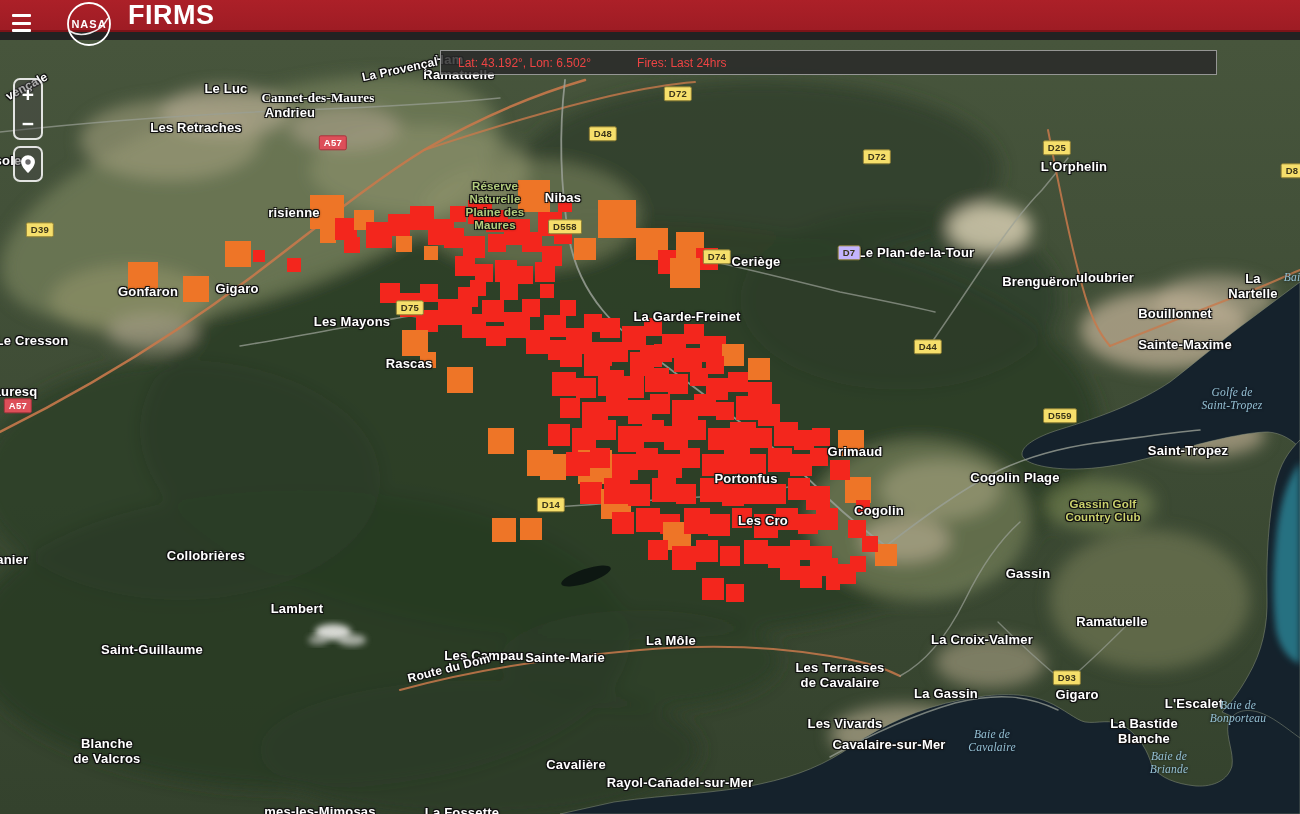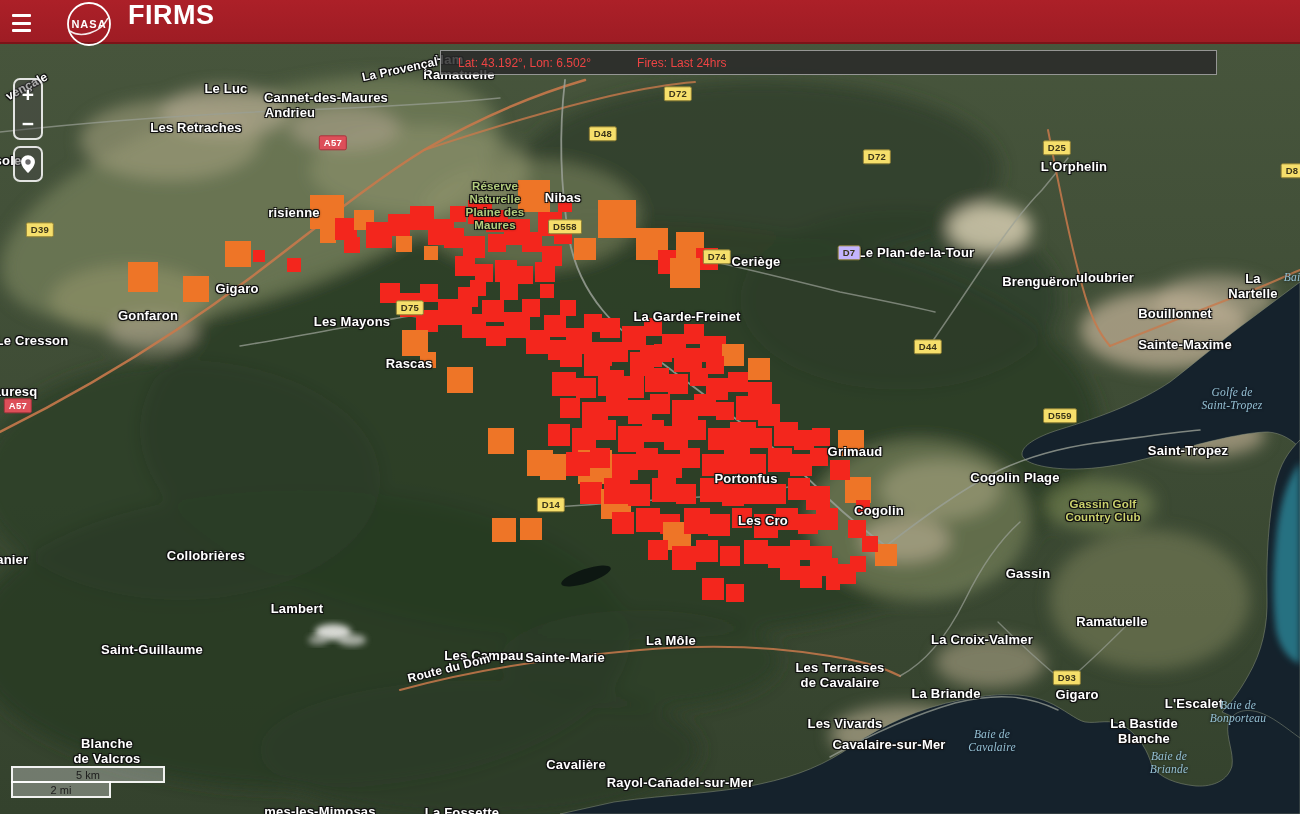--- a/index.html
+++ b/index.html
@@ -1,21 +1,21 @@
 <!DOCTYPE html>
 <html><head>
 <meta charset="utf-8">
 <style>
   * { margin:0; padding:0; box-sizing:border-box; }
   html,body { width:1300px; height:814px; overflow:hidden; background:#222; }
   body { font-family:"Liberation Sans", sans-serif; }
   #stage { position:relative; width:1300px; height:814px; overflow:hidden; }
 
   
-  #header { position:absolute; left:0; top:0; width:1300px; height:44px;
+  #header { position:absolute; left:0; top:0; width:1300px; height:32px;
     background:linear-gradient(#AC2028,#9E1C24); border-bottom:2px solid #7c1318; z-index:10; }
   #hamburger { position:absolute; left:12px; top:13px; width:20px; height:20px; cursor:pointer;
     display:flex; flex-direction:column; justify-content:space-between; padding:1px 0; }
   #hamburger span { display:block; width:19px; height:3px; background:#fff; border-radius:1px; }
   #nasa-logo { position:absolute; left:66px; top:1px; }
   #firms-title { position:absolute; left:128px; top:0px; color:#fff; font-size:27px; font-weight:bold; letter-spacing:.5px; }
   #firms-sub { position:absolute; left:128px; top:28px; color:#f4e4e5; font-size:14.5px; }
 
   
   #map { position:absolute; left:0; top:0; width:1300px; height:814px; z-index:1; cursor:grab; }
@@ -330,31 +330,31 @@
         <div class="fire" style="left: 845px; top: 477px; width: 26px; height: 26px; background: rgb(238, 117, 39);"></div>
         <div class="fire" style="left: 875px; top: 544px; width: 22px; height: 22px; background: rgb(238, 117, 39);"></div>
         <div class="fire" style="left: 812px; top: 428px; width: 18px; height: 18px; background: rgb(243, 38, 29);"></div>
         <div class="fire" style="left: 830px; top: 460px; width: 20px; height: 20px; background: rgb(243, 38, 29);"></div>
         <div class="fire" style="left: 848px; top: 520px; width: 18px; height: 18px; background: rgb(243, 38, 29);"></div>
         <div class="fire" style="left: 862px; top: 536px; width: 16px; height: 16px; background: rgb(243, 38, 29);"></div>
         <div class="fire" style="left: 856px; top: 500px; width: 14px; height: 14px; background: rgb(243, 38, 29);"></div>
       </div>
     <div id="labels">
         <div class="lbl place" style="left: 226px; top: 89px;">Le Luc</div>
-        <div class="lbl place" style="left: 326px; top: 98px;">Cannet-des-Maures</div>
+        <div class="lbl place" style="left: 318px; top: 98px; font-family: Liberation Serif, serif;">Cannet-des-Maures</div>
         <div class="lbl place" style="left: 290px; top: 113px;">Andrieu</div>
         <div class="lbl place" style="left: 196px; top: 128px;">Les Retraches</div>
         <div class="lbl place" style="left: 449px; top: 60px;">Ham</div>
         <div class="lbl place" style="left: 459px; top: 75px;">Ramatuelle</div>
         <div class="lbl place small" style="left: 400px; top: 70px; transform: translate(-50%, -50%) rotate(-12deg);">La Provençal</div>
         <div class="lbl place small" style="left: 27px; top: 87px; transform: translate(-50%, -50%) rotate(-28deg);">vençale</div>
         <div class="lbl place" style="left: 8px; top: 161px;">sole</div>
         <div class="lbl place" style="left: 294px; top: 213px;">risienne</div>
         <div class="lbl place" style="left: 237px; top: 289px;">Gigaro</div>
-        <div class="lbl place" style="left: 148px; top: 316px;">Gonfaron</div>
+        <div class="lbl place" style="left: 148px; top: 292px;">Gonfaron</div>
         <div class="lbl place" style="left: 32px; top: 341px;">Le Cresson</div>
         <div class="lbl place" style="left: 352px; top: 322px;">Les Mayons</div>
         <div class="lbl place" style="left: 409px; top: 320px; margin-top: 44px;">Rascas</div>
         <div class="lbl place" style="left: 10px; top: 392px;">Mauresq</div>
         <div class="lbl place" style="left: 10px; top: 560px;">tanier</div>
         <div class="lbl place" style="left: 563px; top: 198px;">Nibas</div>
         <div class="lbl place" style="left: 756px; top: 262px;">Ceriège</div>
         <div class="lbl place" style="left: 916px; top: 253px; text-align: right;">Le Plan-de-la-Tour</div>
         <div class="lbl place" style="left: 1074px; top: 167px;">L'Orphelin</div>
         <div class="lbl place" style="left: 1040px; top: 282px;">Brenguëron</div>
@@ -376,21 +376,21 @@
         <div class="lbl place" style="left: 297px; top: 609px;">Lambert</div>
         <div class="lbl place" style="left: 152px; top: 650px;">Saint-Guillaume</div>
         <div class="lbl place" style="left: 107px; top: 752px;">Blanche
 de Valcros</div>
         <div class="lbl place" style="left: 671px; top: 641px;">La Môle</div>
         <div class="lbl place" style="left: 565px; top: 658px;">Sainte-Marie</div>
         <div class="lbl place" style="left: 484px; top: 656px;">Les Campau</div>
         <div class="lbl place small" style="left: 449px; top: 669px; transform: translate(-50%, -50%) rotate(-14deg);">Route du Dom</div>
         <div class="lbl place" style="left: 840px; top: 676px;">Les Terrasses
 de Cavalaire</div>
-        <div class="lbl place" style="left: 946px; top: 694px;">La Briande</div>
+        <div class="lbl place" style="left: 946px; top: 694px;">La Gassin</div>
         <div class="lbl place" style="left: 1077px; top: 695px;">Gigaro</div>
         <div class="lbl place" style="left: 1194px; top: 704px;">L'Escalet</div>
         <div class="lbl place" style="left: 1144px; top: 732px;">La Bastide
 Blanche</div>
         <div class="lbl place" style="left: 845px; top: 724px;">Les Vivards</div>
         <div class="lbl place" style="left: 889px; top: 745px;">Cavalaire-sur-Mer</div>
         <div class="lbl place" style="left: 680px; top: 783px;">Rayol-Cañadel-sur-Mer</div>
         <div class="lbl place" style="left: 564px; top: 765px; padding-left: 24px;">Cavalière</div>
         <div class="lbl place" style="left: 320px; top: 812px;">mes-les-Mimosas</div>
         <div class="lbl place" style="left: 462px; top: 813px;">La Fossette</div>
@@ -437,24 +437,20 @@
     <button>+</button>
     <button>−</button>
   </div>
   <div id="locbtn">
     <svg width="22" height="24" viewBox="0 0 28 28">
       <path d="M14,3 C9,3 5.2,6.9 5.2,11.4 C5.2,17.6 14,25.5 14,25.5 C14,25.5 22.8,17.6 22.8,11.4 C22.8,6.9 19,3 14,3 Z" fill="#fff"></path>
       <circle cx="14" cy="11.4" r="3.4" fill="#6a6a6a"></circle>
     </svg>
   </div>
 
-  <div id="scale">
-    <div class="bar km">5 km</div>
-    <div class="bar mi">2 mi</div>
-  </div>
 
   <div id="header">
     <div id="hamburger">
         <span></span>
         <span></span>
         <span></span>
       </div>
     <svg id="nasa-logo" width="46" height="46" viewBox="0 0 46 46">
       <circle cx="23" cy="23" r="21" fill="none" stroke="#fff" stroke-width="1.8"></circle>
       <path d="M4,30 C14,37 34,33 42,17" fill="none" stroke="#fff" stroke-width="1.6" opacity=".9"></path>

